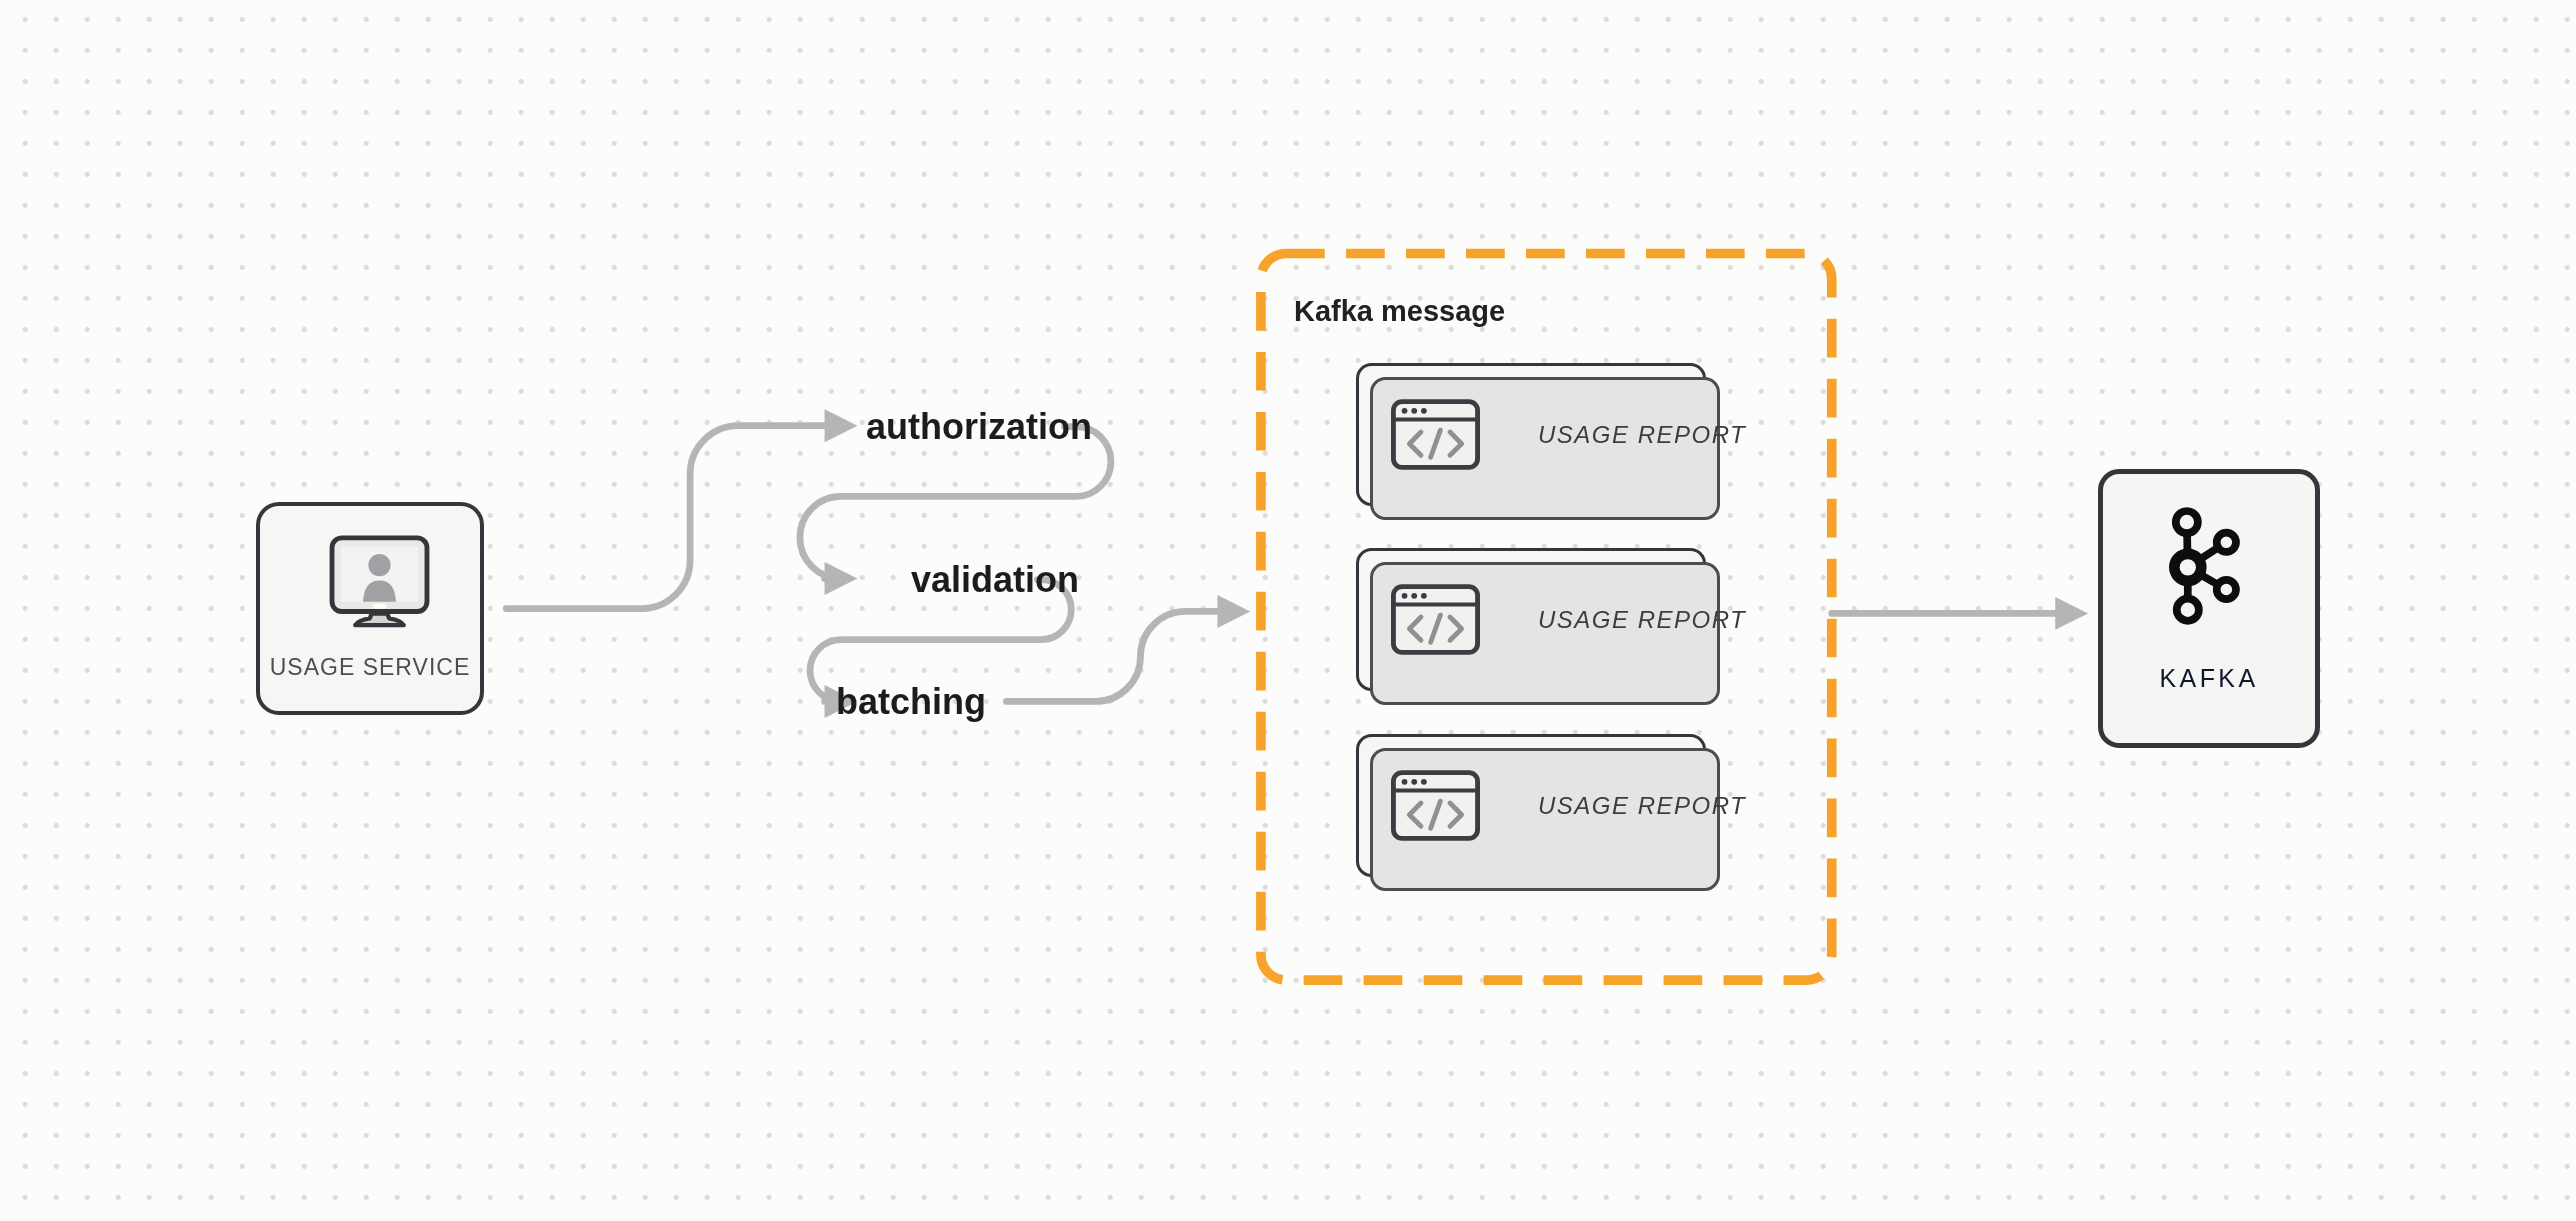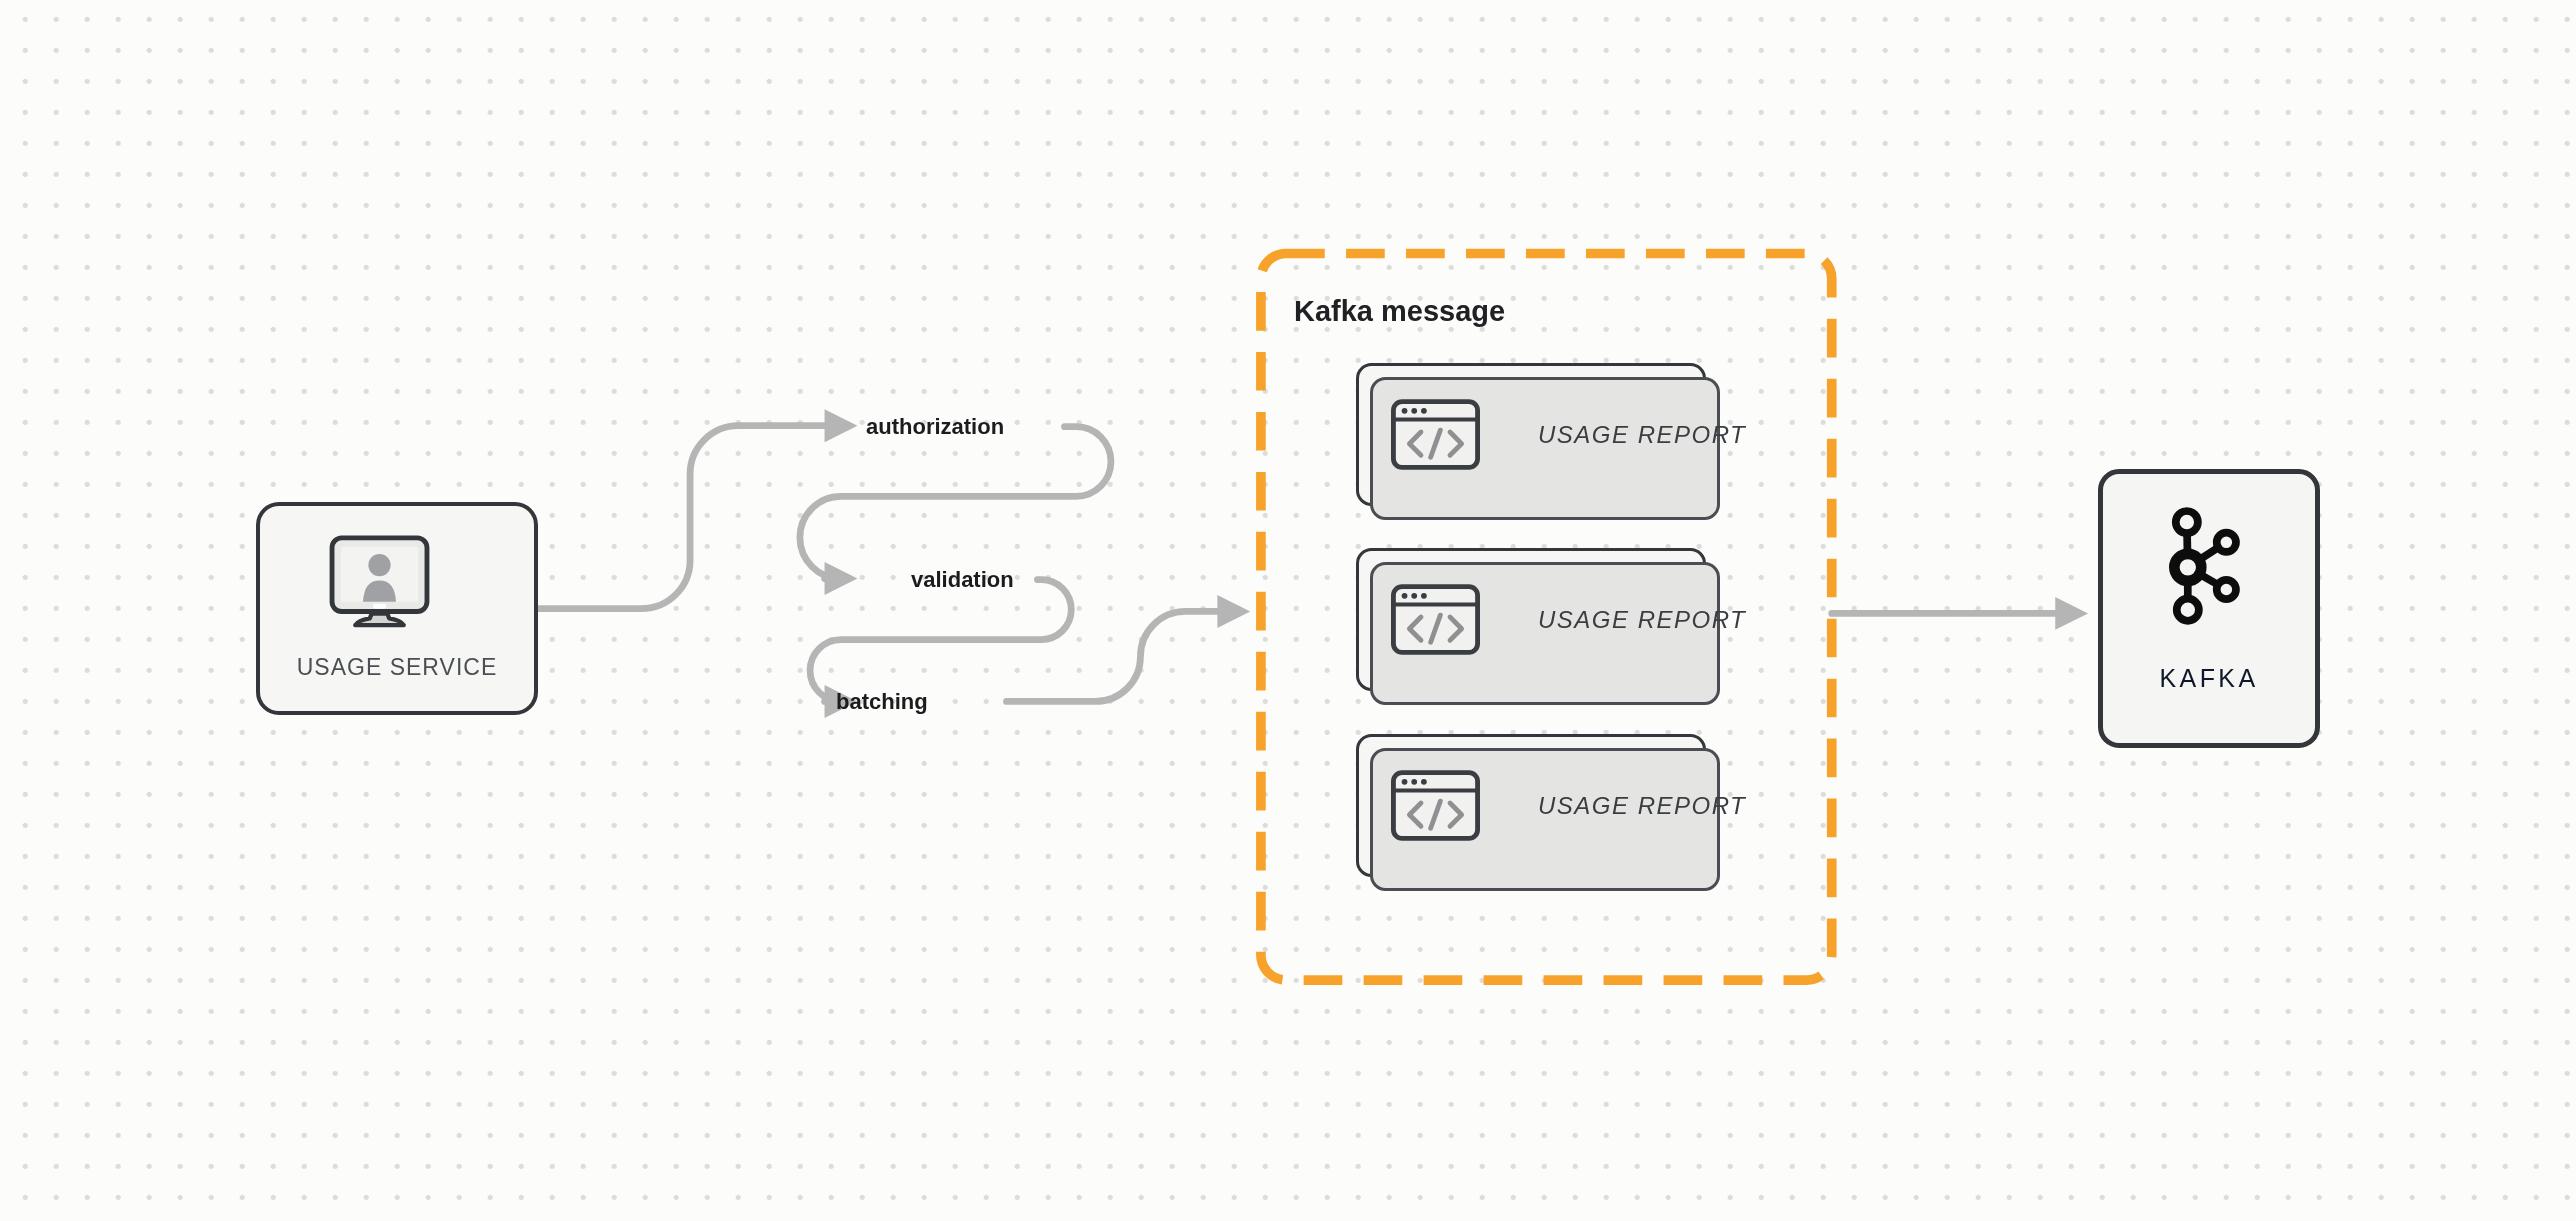--- a/index.html
+++ b/index.html
@@ -26,21 +26,21 @@
   }
   
   .node {
     position: absolute;
     box-sizing: border-box;
     background: #f6f6f4;
     border: 4.8px solid #33363a;
   }
   .usage-service-node {
     left: 256px; top: 502px;
-    width: 282px; height: 213px;
+    width: 228px; height: 213px;
     border-radius: 23px;
   }
   .usage-service-node .node-icon {
     position: absolute;
     left: 69px; top: 29px;
   }
   .usage-service-node .node-label {
     position: absolute;
     left: 0; right: 0;
     top: 148px;
@@ -67,21 +67,21 @@
     text-align: center;
     font-size: 25px;
     letter-spacing: 3.4px;
     color: #0f172a;
   }
   
   .flow-label {
     position: absolute;
     height: 39px;
     line-height: 39px;
-    font-size: 22px;
+    font-size: 36px;
     font-weight: 600;
     color: #1c1c1e;
     white-space: nowrap;
   }
   .flow-label.authorization { left: 866px; top: 407px; }
   .flow-label.validation    { left: 868px; top: 560px; margin-left: 43px; }
   .flow-label.batching      { left: 836px; top: 682px; }
   
   .kafka-message-group {
     position: absolute;

